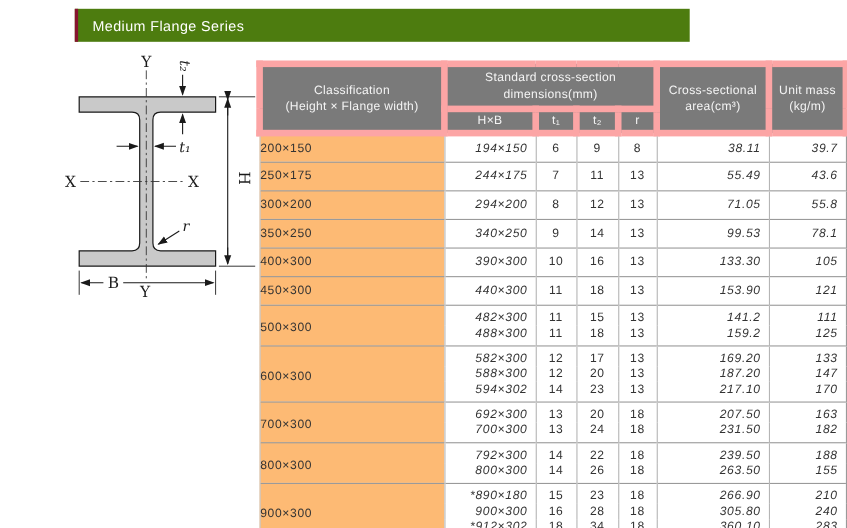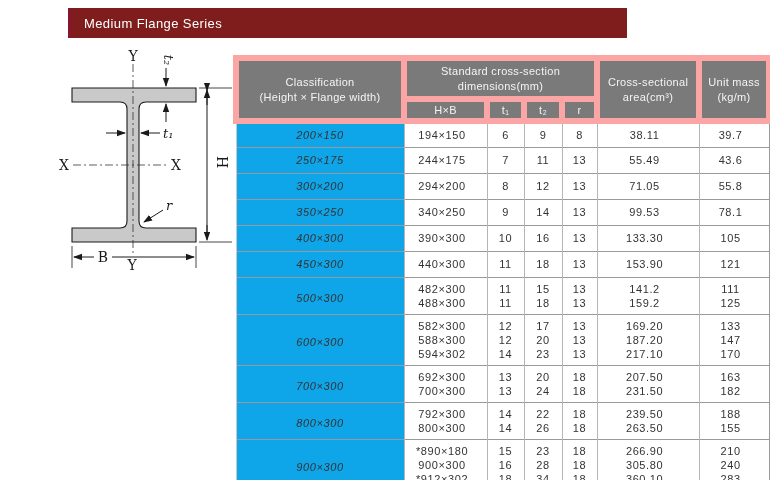--- a/index.html
+++ b/index.html
@@ -4,21 +4,21 @@
 <style>
   html,body{margin:0;padding:0;}
   body{
     width:770px;height:480px;position:relative;background:#fff;
     font-family:"Liberation Sans","DejaVu Sans",sans-serif;
     -webkit-font-smoothing:antialiased;overflow:hidden;
   }
   
   .title-bar{
     position:absolute;left:68px;top:8px;width:559px;height:30px;
-    background:#7f1d1d;border-left:3px solid #871530;
+    background:#4d7c0f;border-left:3px solid #871530;
     display:flex;align-items:center;box-sizing:border-box;
   }
   .title-bar .label{
     color:#ffffff;font-size:13px;letter-spacing:.4px;padding-left:13px;
   }
   
   .diagram{position:absolute;left:48px;top:44px;}
   .diagram text{font-family:"DejaVu Serif","Liberation Serif",serif;fill:#1a1a1a;}
   .diagram .axis-label{font-size:14px;}
   .diagram .dim-label{font-size:13px;font-style:italic;}
@@ -39,23 +39,23 @@
   table.spec thead tr.h1{height:41px;}
   table.spec thead tr.h2{height:22px;}
   table.spec tbody td{
     background:#fff;border-left:1px solid #b5b5b5;padding:0;line-height:14px;
     letter-spacing:.6px;
   }
   table.spec tbody td:last-child{border-right:1px solid #9a9a9a;}
   table.spec tbody tr.group-start td{border-top:1px solid #9a9a9a;}
   table.spec tbody tr:last-child td{border-bottom:1px solid #9a9a9a;}
   table.spec tbody td.cls{
-    background:#0ea5e9;text-align:center;border-left:1px solid #c9c9c9;font-style:italic;
-  }
-  table.spec tbody td.num{text-align:center;padding-right:7px;}
+    background:#fdba74;border-left:1px solid #c9c9c9;
+  }
+  table.spec tbody td.num{text-align:right;padding-right:7px;font-style:italic;}
   table.spec tbody td.ctr{text-align:center;}
   table.spec tbody tr.single{height:26px;}
   table.spec tbody tr.multi{height:14px;}
   table.spec tbody tr.multi.group-start td{padding-top:4px;}
   table.spec tbody tr.multi.group-end td{padding-bottom:4px;}
 </style>
 </head>
 <body>
 
 <div class="title-bar">

